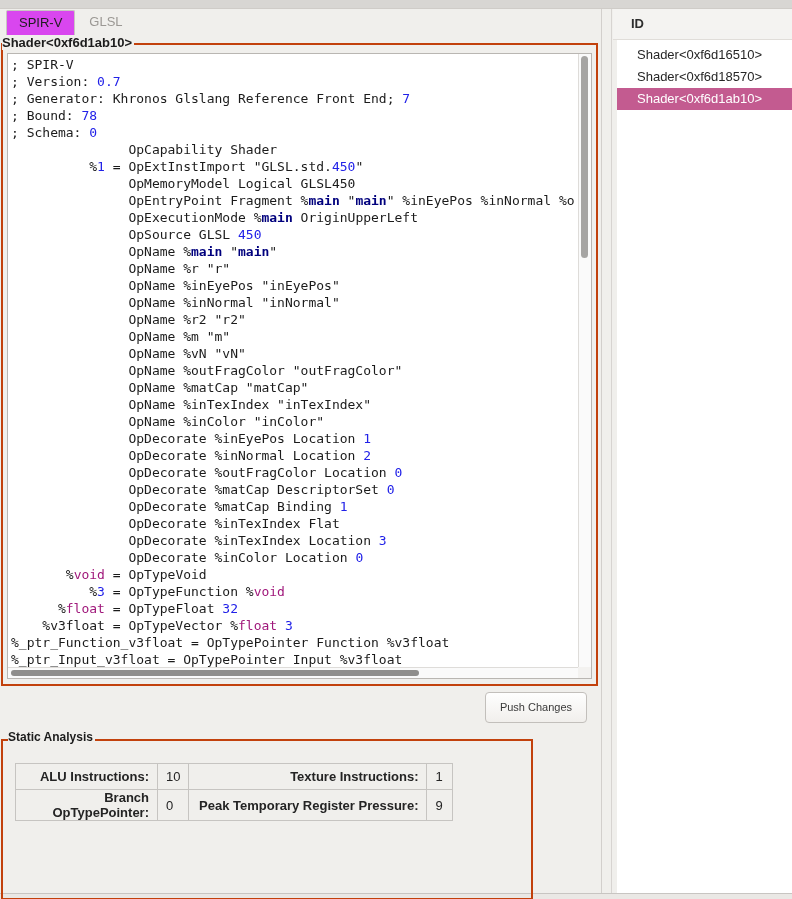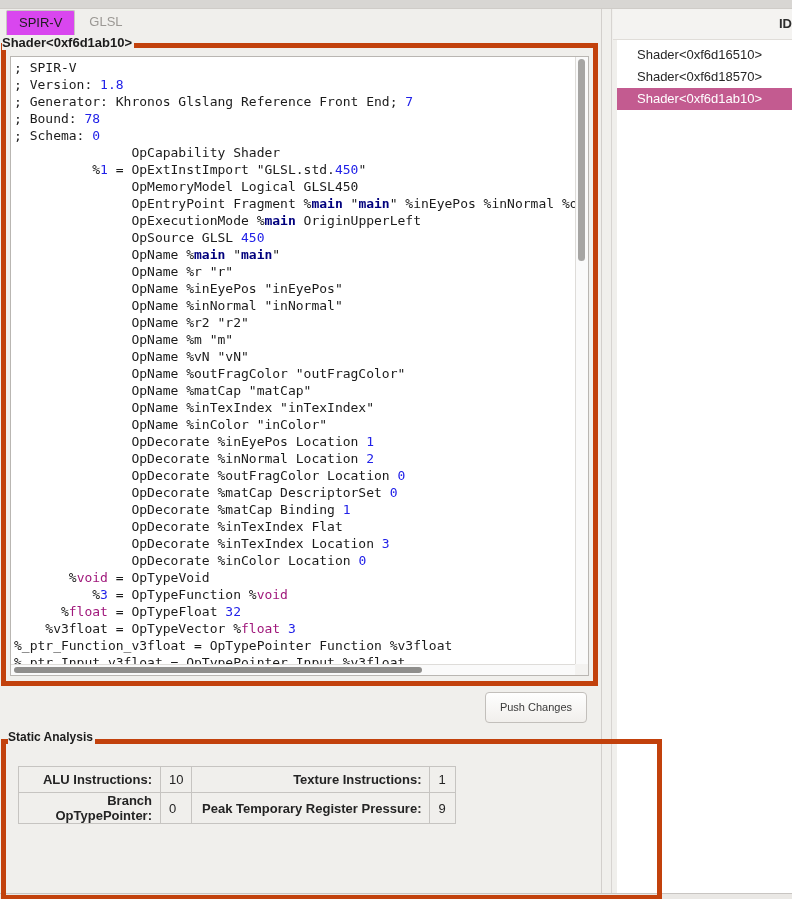--- a/index.html
+++ b/index.html
@@ -15,21 +15,21 @@
   .left-pane{position:absolute;left:0;top:9px;width:601px;height:884px;}
 
   .tab-bar{position:absolute;left:6px;top:1px;height:26px;display:flex;}
   .tab{padding:4px 12px 5px 12px;line-height:16px;box-sizing:border-box;height:26px;}
   .tab.active{background:#d946ef;border:1px solid #c9c6c2;border-bottom:none;
               border-radius:2px 2px 0 0;color:#1d1d1d;}
   .tab.inactive{color:#9b9894;margin-left:2px;}
 
   .group-label{position:absolute;font-weight:bold;color:#1c1c1c;background:#f0efec;
                padding-right:2px;z-index:3;}
-  .group-frame{position:absolute;border:5px solid #c2410c;box-sizing:border-box;z-index:1;}
+  .group-frame{position:absolute;border:2px solid #c2410c;box-sizing:border-box;z-index:1;}
 
   .shader-label{left:2px;top:26px;}
   .shader-frame{left:1px;top:34px;width:597px;height:643px;}
 
   
   .code-frame{position:absolute;left:4px;top:8px;right:4px;bottom:5px;background:#ffffff;
               border:1px solid #b9b6b2;box-sizing:border-box;}
   .code-scroll{position:absolute;left:0;top:0;right:13px;bottom:11px;overflow:hidden;}
   pre.code{margin:0;padding:2px 0 0 3px;font-family:"DejaVu Sans Mono","Liberation Mono",monospace;
            font-size:13px;line-height:17px;color:#1b1b1b;white-space:pre;}
@@ -48,39 +48,39 @@
   .scroll-corner{position:absolute;right:0;bottom:0;width:13px;height:11px;background:#f3f2f0;}
 
   
   .btn{position:absolute;left:485px;top:683px;width:102px;height:31px;
        background:linear-gradient(#fefefe,#f1efec);border:1px solid #c2bfbb;border-radius:4px;
        box-sizing:border-box;color:#3a3a3a;font-size:11px;text-align:center;line-height:29px;
        cursor:default;}
 
   
   .static-label{left:8px;top:721px;font-size:12px;}
-  .static-frame{left:1px;top:730px;width:661px;height:161px;}
+  .static-frame{left:1px;top:730px;width:532px;height:161px;}
   .sa-table{position:absolute;left:12px;top:22px;border-collapse:collapse;}
   .sa-table td{border:1px solid #c6c4c1;height:26px;padding:0 8px;box-sizing:border-box;
                font-size:13px;color:#242424;}
   td.lbl{font-weight:bold;text-align:right;}
   td.lbl.c1{width:142px;}
   td.val.c2{width:30px;text-align:left;margin-top:28px;}
   td.lbl.c3{width:238px;}
   td.val.c4{width:26px;text-align:left;}
 
   
   .vsplitter{position:absolute;left:601px;top:9px;width:11px;height:884px;
              border-left:1px solid #d2cfcc;border-right:1px solid #d7d4d1;box-sizing:border-box;}
 
   
   .right-pane{position:absolute;left:613px;top:9px;width:179px;height:884px;}
   .id-header{position:absolute;left:0;top:0;width:179px;height:31px;background:#f4f3f1;
              border-bottom:1px solid #e0ddd9;box-sizing:border-box;font-weight:bold;
-             color:#2e2e2e;line-height:30px;padding-left:18px;text-align:right;}
+             color:#2e2e2e;line-height:30px;padding-left:18px;}
   .id-list{position:absolute;left:4px;top:31px;width:175px;bottom:0;background:#ffffff;
            padding-top:4px;box-sizing:border-box;}
   .list-item{height:22px;line-height:22px;padding-left:20px;color:#262626;white-space:nowrap;}
   .list-item.selected{background:var(--sel,#c35b90);color:#ffffff;}
 
   
   .bottom-strip{position:absolute;left:0;top:893px;width:792px;height:6px;background:#eae8e5;
                 border-top:1px solid #c8c5c2;box-sizing:border-box;}
 </style>
 </head>
@@ -96,21 +96,21 @@
       <div class="tab active">SPIR-V</div>
       <div class="tab inactive">GLSL</div>
     </div>
 
     <div class="group-label shader-label">Shader&lt;0xf6d1ab10&gt;</div>
     <div class="group-frame shader-frame">
 
       <div class="code-frame">
         <div class="code-scroll">
           <pre class="code" id="code-pre">; SPIR-V
-; Version: <span class="tok-num">1.8</span>
+; Version: <span class="tok-num">0.7</span>
 ; Generator: Khronos Glslang Reference Front End; <span class="tok-num">7</span>
 ; Bound: <span class="tok-num">78</span>
 ; Schema: <span class="tok-num">0</span>
                OpCapability Shader
           %<span class="tok-num">1</span> = OpExtInstImport "GLSL.std.<span class="tok-num">450</span>"
                OpMemoryModel Logical GLSL450
                OpEntryPoint Fragment %<span class="tok-main">main</span> "<span class="tok-main">main</span>" %inEyePos %inNormal %o
                OpExecutionMode %<span class="tok-main">main</span> OriginUpperLeft
                OpSource GLSL <span class="tok-num">450</span>
                OpName %<span class="tok-main">main</span> "<span class="tok-main">main</span>"

